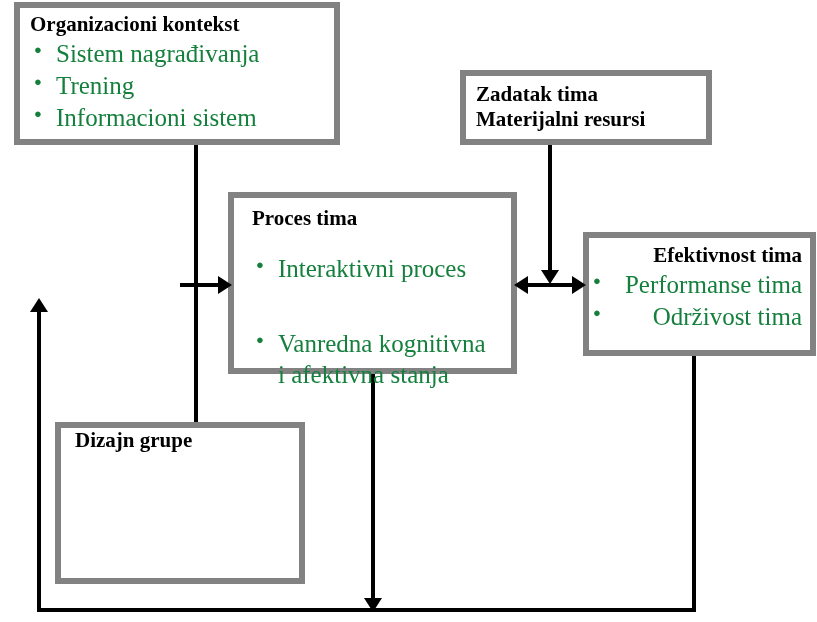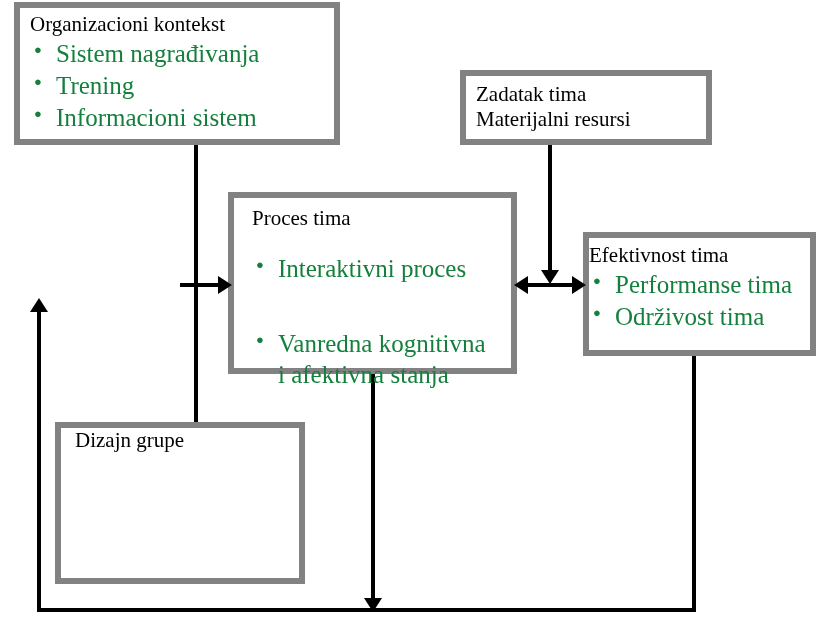--- a/index.html
+++ b/index.html
@@ -19,21 +19,21 @@
     position: absolute;
     box-sizing: border-box;
     background: #ffffff;
     border: 6px solid #828282;
     z-index: 5;
   }
   .box-inner {
     padding: 4px 8px 4px 10px;
   }
   .box-title {
-    font-weight: normal;
+    font-weight: bold;
     font-size: 21px;
     line-height: 1.18;
     color: #000000;
     white-space: nowrap;
   }
   .box-title.plain {
     font-size: 21px;
   }
   ul.bullets {
     list-style: none;
@@ -155,21 +155,21 @@
     <div class="box-inner" style="padding-top:8px; padding-left:18px;">
       <div class="box-title">Proces tima</div>
       <ul class="bullets" style="margin-top:22px;">
         <li>Interaktivni proces</li>
         <li class="wrap" style="width:218px;margin-top:44px;">Vanredna kognitivna i afektivna stanja</li>
       </ul>
     </div>
   </div>
 
   <div class="box" style="left:583px; top:232px; width:233px; height:124px;">
-    <div class="box-inner" style="padding-top:5px; padding-left:0;">
+    <div class="box-inner" style="padding-top:5px; padding-left:0;text-align:right;">
       <div class="box-title">Efektivnost tima</div>
       <ul class="bullets">
         <li>Performanse tima</li>
         <li>Održivost tima</li>
       </ul>
     </div>
   </div>
 
 
   <div class="box" style="left:55px; top:422px; width:250px; height:162px;">

